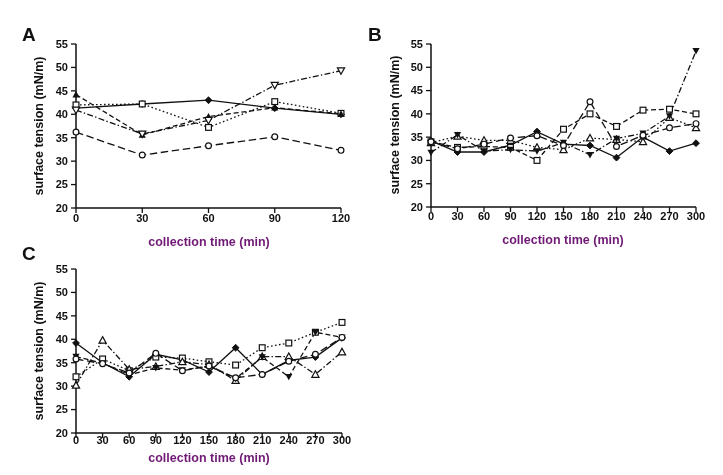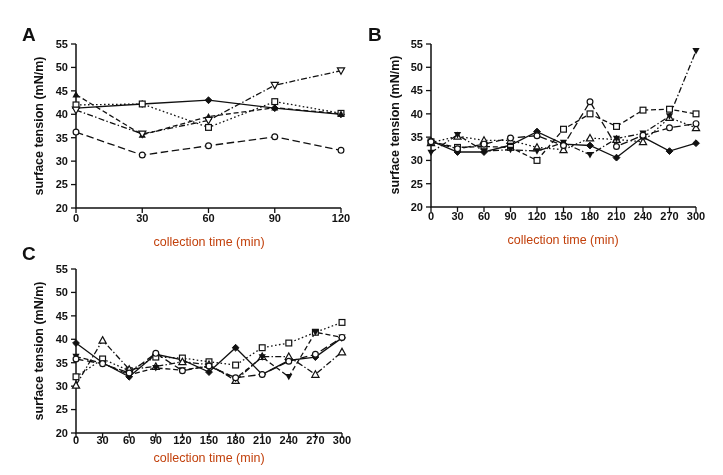--- a/index.html
+++ b/index.html
@@ -4,21 +4,21 @@
 <style>
   html,body{margin:0;padding:0;background:#ffffff;}
   #figure{
     position:relative;width:723px;height:475px;background:#ffffff;
     font-family:"Liberation Sans",sans-serif;color:#111;overflow:hidden;
   }
   .panel-letter{
     position:absolute;font-size:19px;font-weight:bold;color:#111;line-height:1;
   }
   .x-axis-title{
-    position:absolute;font-size:12.5px;font-weight:normal;color:#c2410c;white-space:nowrap;
+    position:absolute;font-size:12.5px;font-weight:bold;color:#701a75;white-space:nowrap;
     transform:translateX(-50%);
   }
   .y-axis-title{
     position:absolute;font-size:12.5px;font-weight:bold;color:#111;white-space:nowrap;
     transform:translate(-50%,-50%) rotate(-90deg);
   }
   svg.chart{position:absolute;overflow:visible;}
 </style>
 </head>
 <body>

